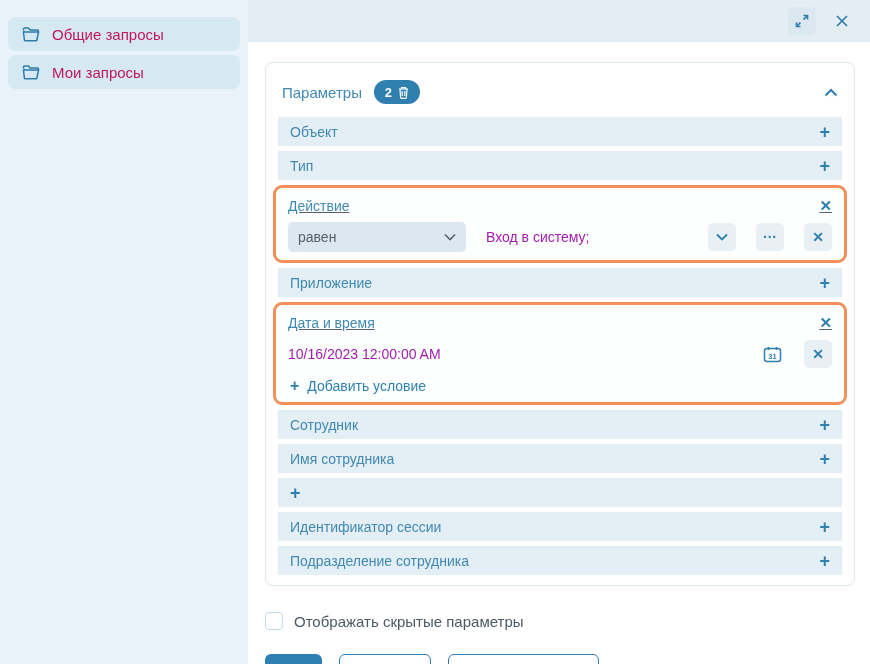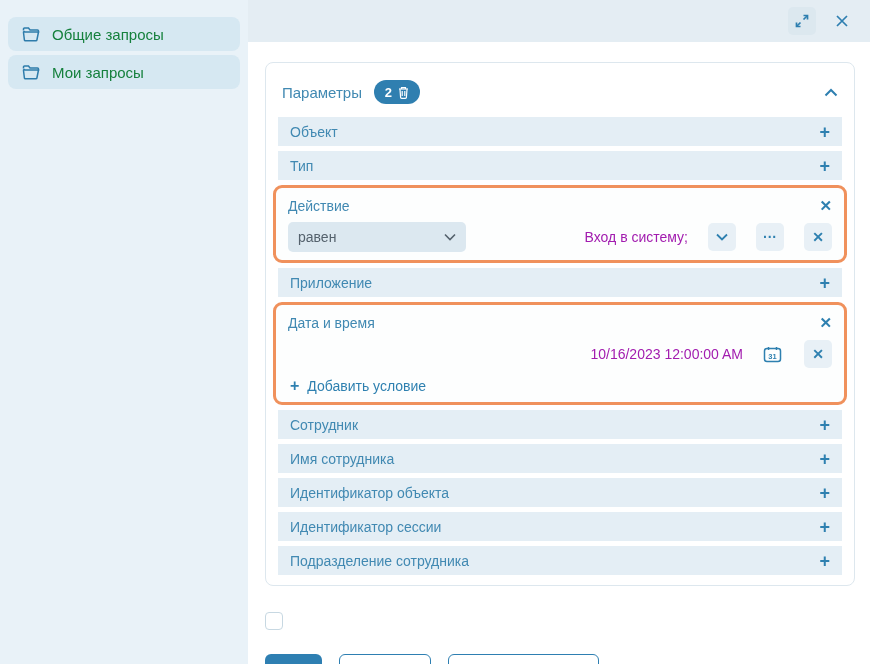--- a/index.html
+++ b/index.html
@@ -15,21 +15,21 @@
 
   
   .sidebar {
     position:absolute; left:0; top:0; width:248px; height:664px;
     background:#e9f2f8; padding:17px 8px;
   }
   .side-item {
     display:flex; align-items:center; gap:12px;
     height:34px; padding:0 14px; margin-bottom:4px;
     background:#d6e8f2; border-radius:8px;
-    color:#15803d; font-size:15px; font-weight:500;
+    color:#be185d; font-size:15px; font-weight:500;
     cursor:pointer;
   }
   .side-item svg { flex:0 0 auto; }
 
   
   .titlebar {
     position:absolute; left:248px; top:0; right:0; height:42px;
     background:#e4edf3;
     display:flex; align-items:center; justify-content:flex-end;
     padding-right:14px; gap:12px;
@@ -37,21 +37,21 @@
   .tb-btn {
     width:28px; height:28px; border-radius:5px;
     display:flex; align-items:center; justify-content:center;
     cursor:pointer;
   }
   .tb-btn:first-child { background:#dce8ef; }
 
   
   .main {
     position:absolute; left:248px; top:42px; width:622px; height:622px;
-    background:#ffffff; padding:20px 0 0 17px;text-align:right;
+    background:#ffffff; padding:20px 0 0 17px;
   }
 
   
   .panel {
     width:590px; background:#ffffff;
     border:1px solid #dde7ee; border-radius:8px;
     padding:12px 12px 10px;
   }
   .panel-head {
     display:flex; align-items:center; height:30px; margin:2px 4px 10px;
@@ -78,21 +78,21 @@
     cursor:pointer;
   }
   .xmark { color:#2e80b0; font-size:15px; font-weight:bold; cursor:pointer; }
 
   .section {
     border:3px solid #f0915c; border-radius:9px;
     margin:0 -5px 5px; padding:5px 12px 8px;
     background:#fdfefe;
   }
   .section-head {
-    height:26px; display:flex; align-items:center; justify-content:space-between;
+    height:26px; display:flex; align-items:center; justify-content:space-between;text-decoration:underline;
   }
   .section-controls {
     height:30px; margin-top:3px;
     display:flex; align-items:center; gap:20px;
   }
   .select {
     width:178px; height:30px; background:#dce8f0; border-radius:5px;
     display:flex; align-items:center; justify-content:space-between;
     padding:0 10px; font-size:14px; color:#55626d; cursor:pointer;
     flex:0 0 auto;
@@ -253,35 +253,35 @@
 
       <div class="prow">
         <span class="prow-label">Сотрудник</span>
         <span class="plus">+</span>
       </div>
       <div class="prow">
         <span class="prow-label">Имя сотрудника</span>
         <span class="plus">+</span>
       </div>
       <div class="prow">
-        <span class="prow-label">Идентификатор объекта</span>
         <span class="plus">+</span>
       </div>
       <div class="prow">
         <span class="prow-label">Идентификатор сессии</span>
         <span class="plus">+</span>
       </div>
       <div class="prow" style="margin-bottom:0;">
         <span class="prow-label">Подразделение сотрудника</span>
         <span class="plus">+</span>
       </div>
     </div>
 
     <div class="check-row">
       <div class="checkbox"></div>
+      <span class="check-label">Отображать скрытые параметры</span>
     </div>
 
     <div class="btn-row">
       <div class="btn btn-primary">ОК</div>
       <div class="btn btn-outline">Отмена</div>
       <div class="btn btn-outline">Сохранить как...</div>
     </div>
 
   </div>
 </div>

